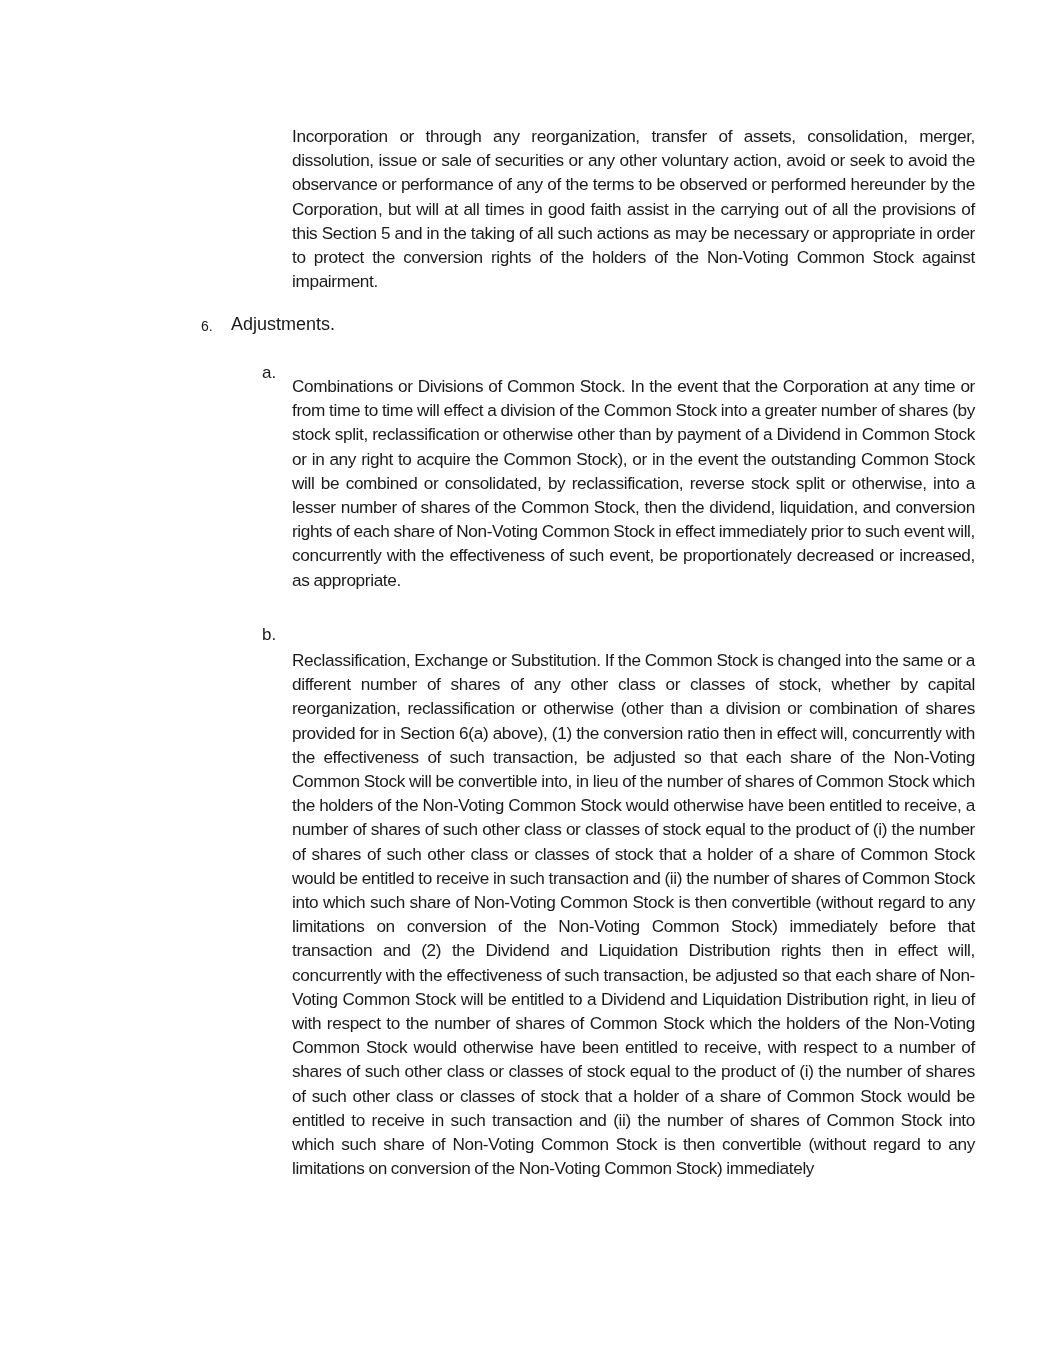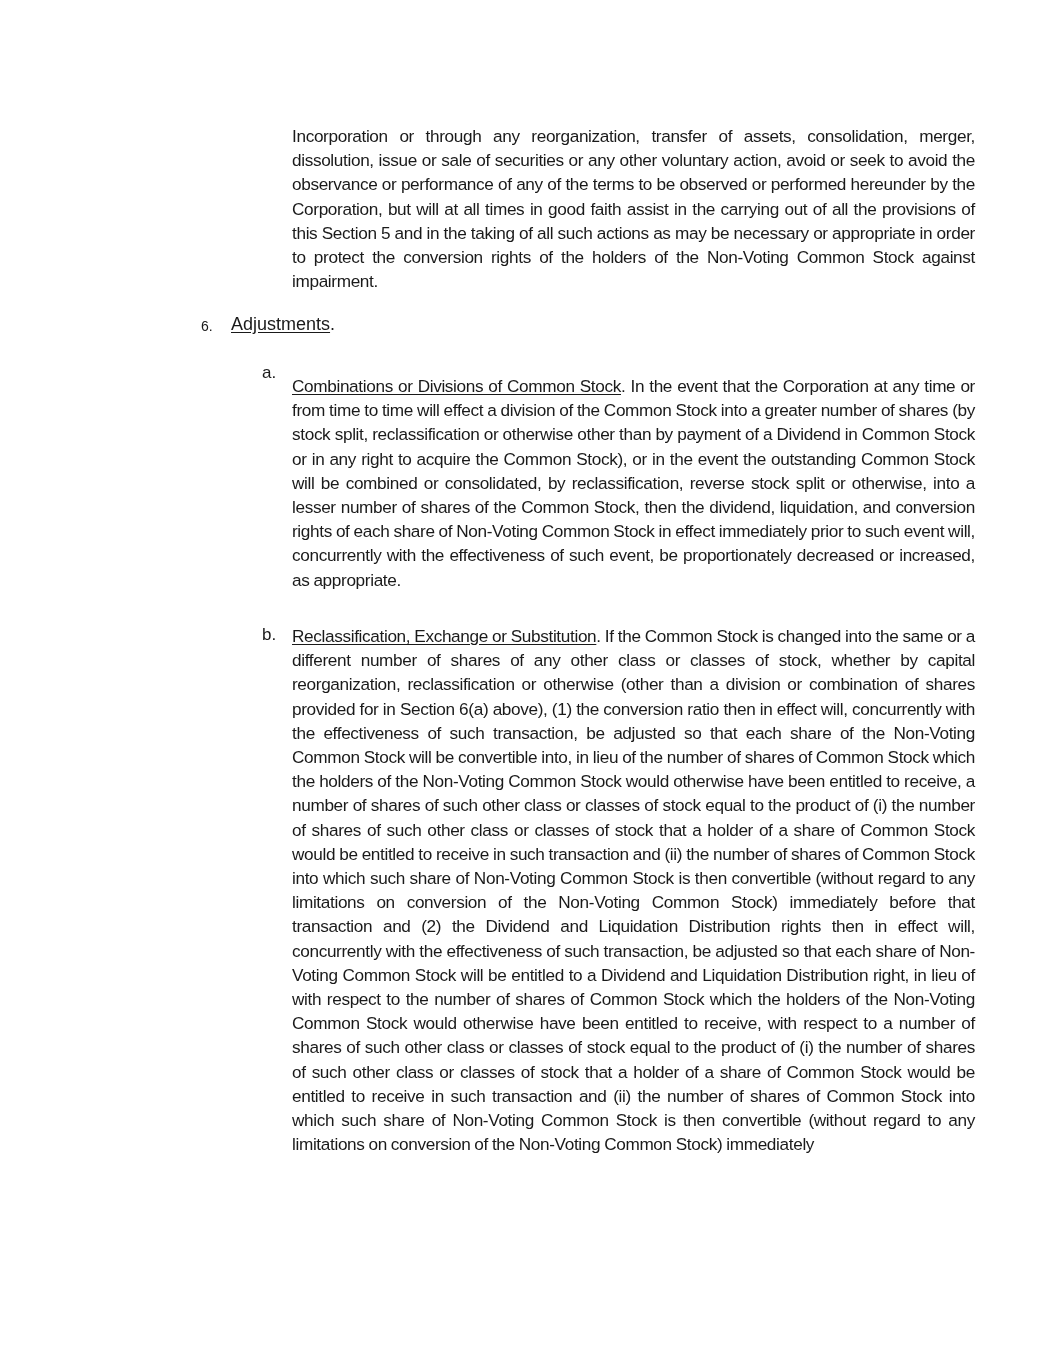--- a/index.html
+++ b/index.html
@@ -4,26 +4,26 @@
 <style>
   html, body { margin:0; padding:0; background:#ffffff; }
   body { width:1055px; height:1365px; position:relative; overflow:hidden;
          font-family:"Liberation Sans", sans-serif; color:#1a1a1a; }
   .page { position:absolute; left:0; top:0; width:904px; height:1365px;margin-left:44px; }
   .para { position:absolute; left:248px; width:683px; font-size:17.2px; line-height:24.2px;
           text-align:justify; letter-spacing:-0.35px; word-spacing:-0.5px; }
   .p-top { top:124px; }
   .sec-num { position:absolute; left:157px; top:318px; font-size:14px; }
   .sec-title { position:absolute; left:187px; top:314px; font-size:18px; }
-  .u { text-decoration:underline; text-underline-offset:2px; }
+  .u { text-underline-offset:2px; }
   .label { position:absolute; left:218px; font-size:17px; }
   .lab-a { top:363px; }
   .lab-b { top:625px; }
   .p-a { top:374px; }
-  .p-b { top:624px; }
+  .p-b { top:648px; }
 </style>
 </head>
 <body>
 
 <div class="page">
 
   <div class="para p-top">Incorporation or through any reorganization, transfer of assets, consolidation, merger, dissolution, issue or sale of securities or any other voluntary action, avoid or seek to avoid the observance or performance of any of the terms to be observed or performed hereunder by the Corporation, but will at all times in good faith assist in the carrying out of all the provisions of this Section 5 and in the taking of all such actions as may be necessary or appropriate in order to protect the conversion rights of the holders of the Non-Voting Common Stock against impairment.</div>
 
   <div class="sec-num">6.</div>
   <div class="sec-title"><span class="u">Adjustments</span><span>.</span></div>

